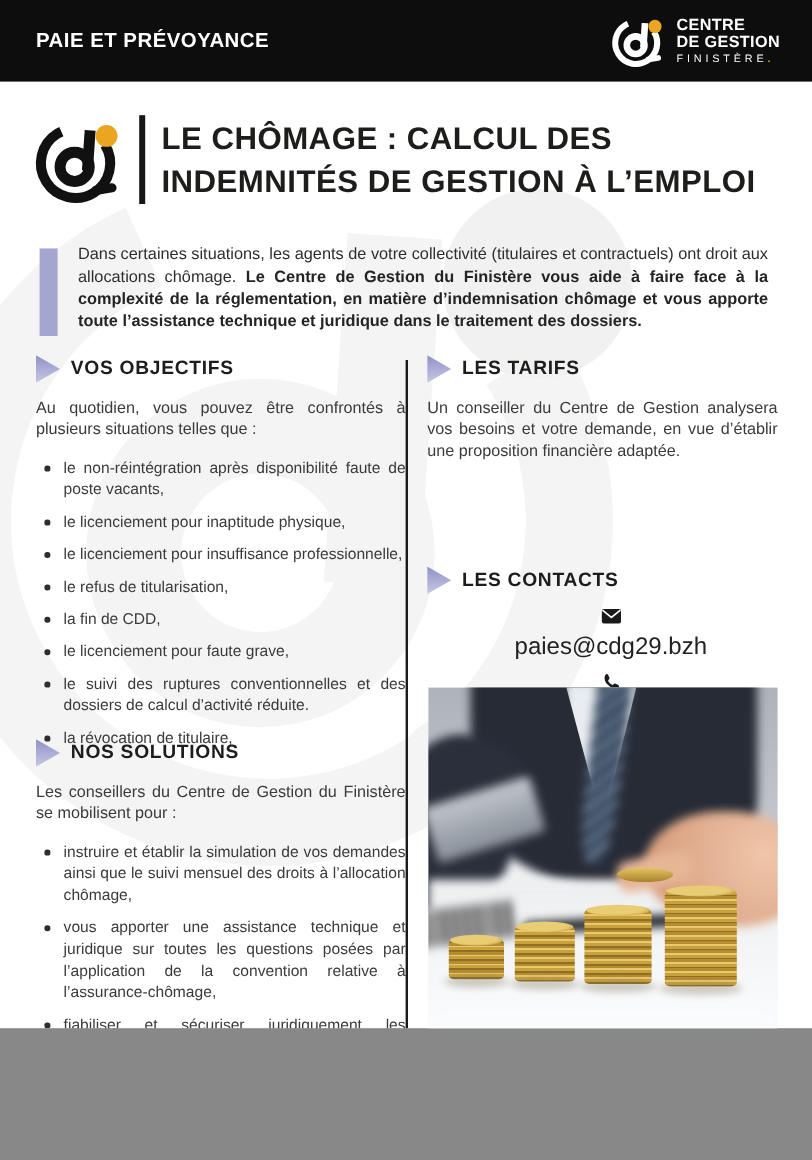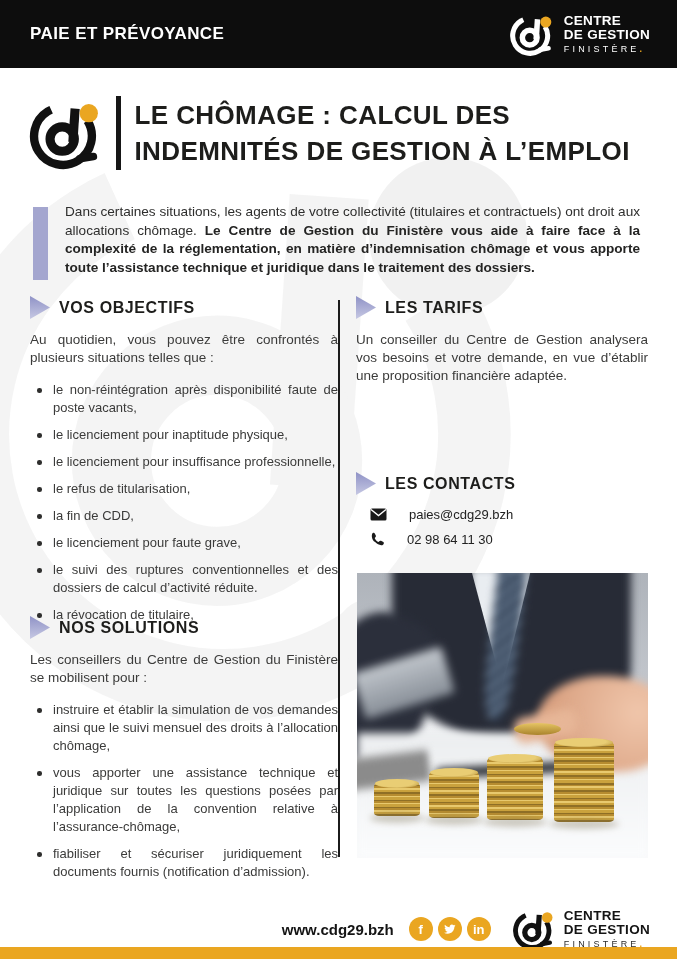--- a/index.html
+++ b/index.html
@@ -2,21 +2,21 @@
 <html><head>
 <meta charset="utf-8">
 <style>
   :root{
     --orange:#EAA621; --lavender:#A4A6CF; --ink:#1D1D1B; --body:#3B3B3A;
     --link:#2F7CB5; --headerbg:#0D0D0D;
   }
   *{margin:0;padding:0;box-sizing:border-box;}
   html,body{background:#888;}
   .page{
-    position:relative; width:677px; height:967px; background:#fff;
+    position:relative; width:677px; height:857px; background:#fff;
     overflow:hidden; font-family:"Liberation Sans",sans-serif; color:var(--body);
     margin:0 auto;
   }
   
   .mark{display:block;}
   .mark .ring,.mark .stem,.mark .bowl,.mark .dash{fill:none;stroke:#111;}
   .mark .ring{stroke-width:5.5;}
   .mark .stem,.mark .bowl{stroke-width:6;}
   .mark .dash{stroke-width:5;stroke-linecap:round;}
   .mark .dot{fill:var(--orange);}
@@ -65,21 +65,21 @@
   ul.blist li::before{
     content:""; position:absolute; left:7px; top:7px; width:4.5px; height:4.5px;
     border-radius:50%; background:#2e2e2d;
   }
   .sec-objectifs{top:296px;}
   .sec-solutions{top:616px;}
   .sec-tarifs{top:296px;}
   .tarif-link{color:var(--link);}
   .tarif-link a{color:var(--link); text-decoration:underline; cursor:pointer;}
   .sec-contacts{top:472px;}
-  .contact-row{display:flex; align-items:center; gap:22px; margin:10px 0 0 14px; font-size:13px; color:#222;}
+  .contact-row{display:flex; align-items:center; gap:8px; margin:10px 0 0 14px; font-size:20px; color:#222;flex-direction:column;}
   .contact-row svg{flex:0 0 auto;}
   
   .photo{position:absolute; left:357px; top:573px; width:291px; height:285px; overflow:hidden;
          background:linear-gradient(180deg,#aeb3ba 0%,#c3c7cd 40%,#eff1f3 52%,#f8f9fa 100%); z-index:2;}
   .photo .blur{position:absolute; filter:blur(4px);}
   .ph-suit{left:12%; top:-8%; width:82%; height:66%; background:#272b36; border-radius:0 0 38% 46%;}
   .ph-arm{left:-12%; top:14%; width:38%; height:52%; background:#2b2f3b; border-radius:40%; transform:rotate(24deg);}
   .ph-shirt{left:39%; top:-2%; width:21%; height:42%; background:#e9edf1; clip-path:polygon(0 0,100% 0,52% 100%);}
   .ph-tie{left:45.5%; top:-2%; width:10%; height:54%;
           background:repeating-linear-gradient(135deg,#70839a 0 5px,#2c3a4e 5px 11px);

